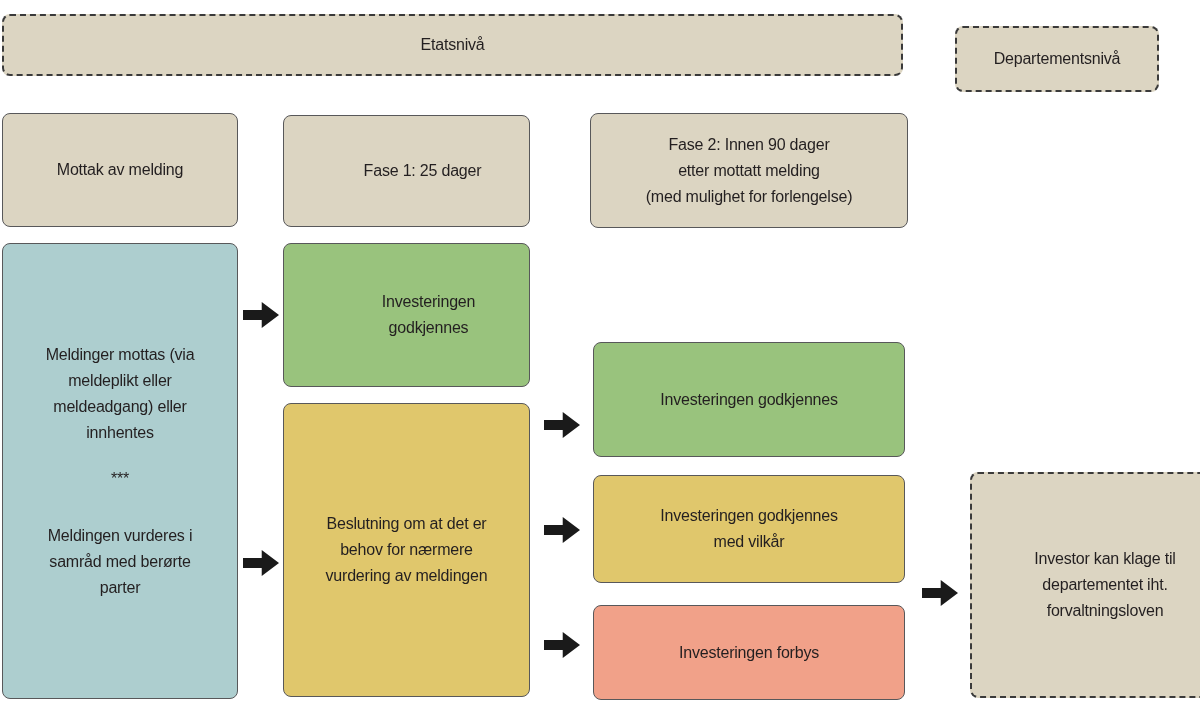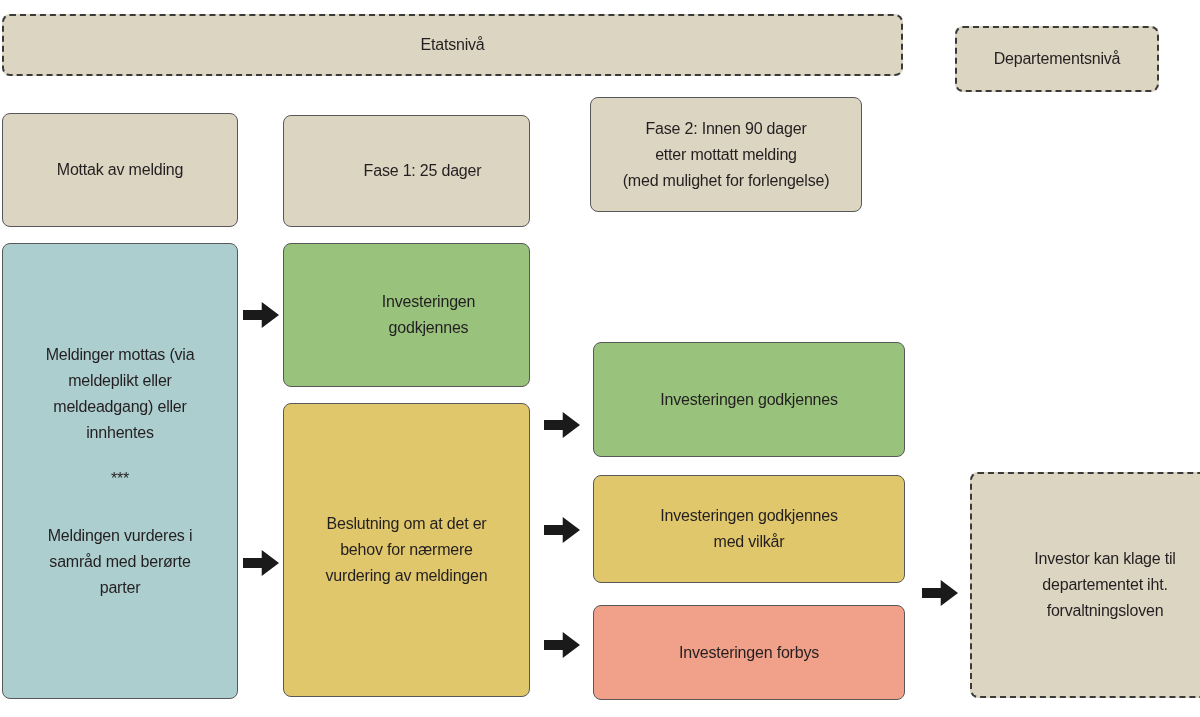--- a/index.html
+++ b/index.html
@@ -21,21 +21,21 @@
   .beige{background:#dcd5c2;}
   .teal{background:#adcecf;}
   .green{background:#99c37d;}
   .yellow{background:#e0c76c;}
   .salmon{background:#f1a189;}
 
   .lane-etat{left:2px;top:14px;width:901px;height:62px;}
   .lane-dept{left:955px;top:26px;width:204px;height:66px;}
   .hdr-mottak{left:2px;top:113px;width:236px;height:114px;}
   .hdr-fase1{left:283px;top:115px;width:247px;height:112px;padding-left:32px;}
-  .hdr-fase2{left:590px;top:97px;width:272px;height:115px;}
+  .hdr-fase2{left:590px;top:113px;width:318px;height:115px;}
   .node-intake{left:2px;top:243px;width:236px;height:456px;}
   .node-green-mid{left:283px;top:243px;width:247px;height:144px;padding-left:44px;}
   .node-yellow-mid{left:283px;top:403px;width:247px;height:294px;}
   .node-green-right{left:593px;top:342px;width:312px;height:115px;}
   .node-yellow-right{left:593px;top:475px;width:312px;height:108px;}
   .node-salmon-right{left:593px;top:605px;width:312px;height:95px;}
   .node-investor{left:970px;top:472px;width:248px;height:226px;padding-left:22px;}
 
   .arrow{
     position:absolute;width:36px;height:26px;background:#1a1a1a;

